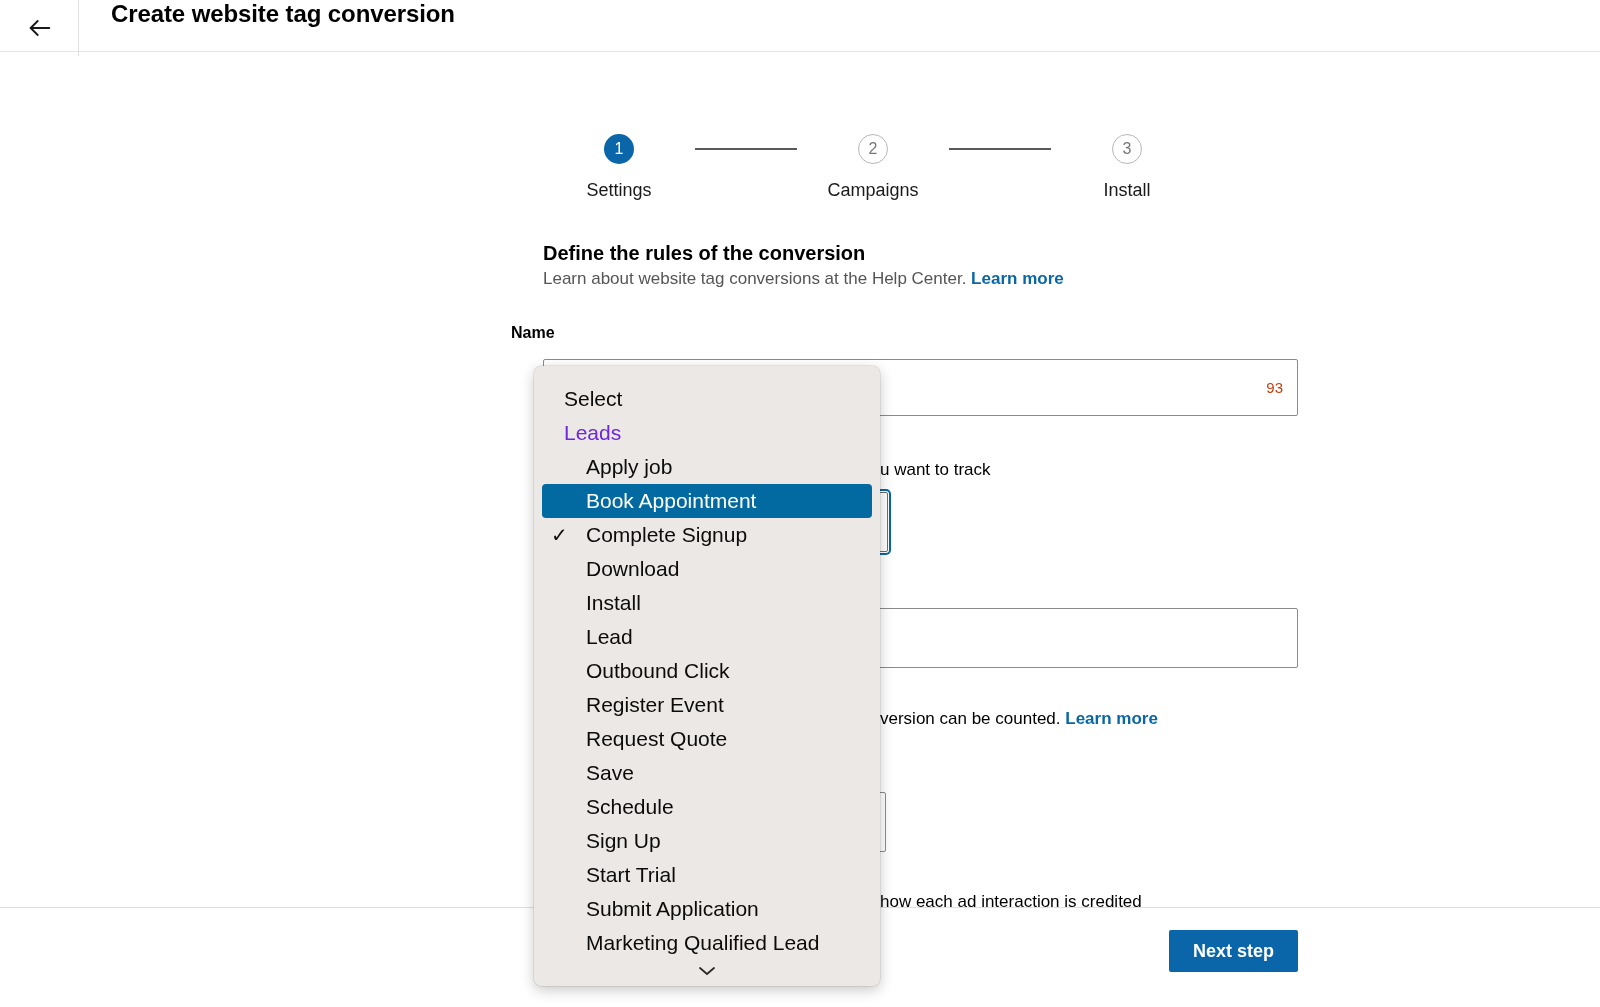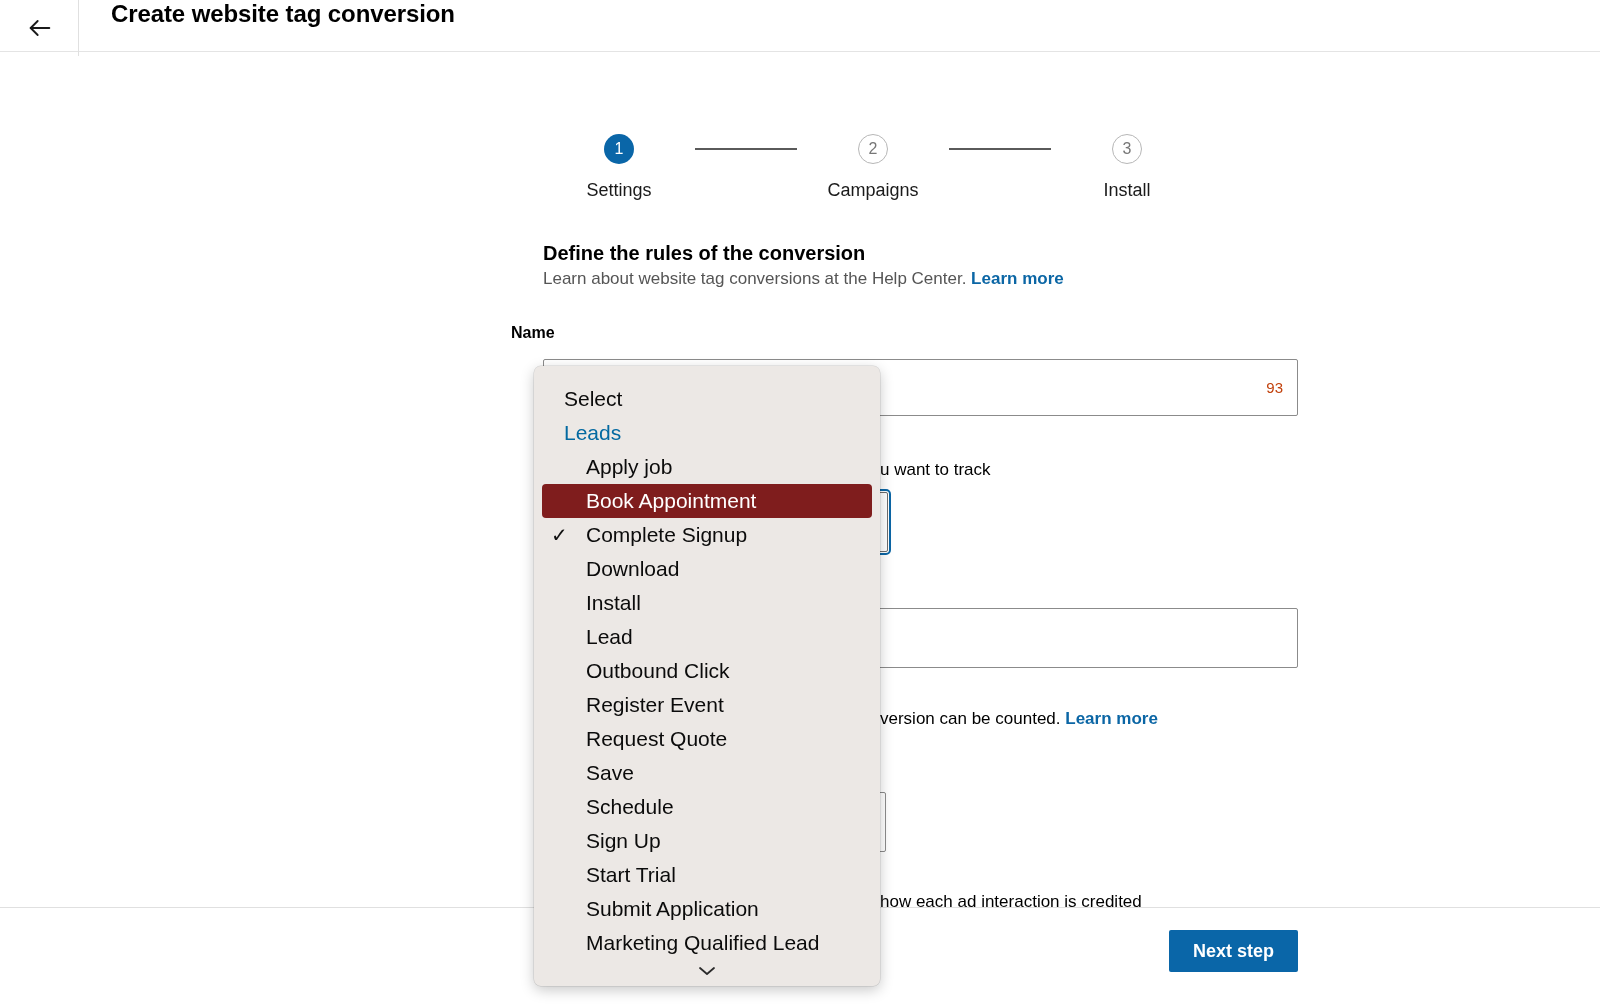--- a/index.html
+++ b/index.html
@@ -119,27 +119,27 @@
   }
   .dd-item {
     position: relative;
     height: 34px; line-height: 34px;
     font-size: 21px; color: #0b0b0b;
     white-space: nowrap; cursor: default;
   }
   .dd-item .dd-text { position: absolute; left: 52px; top: 0; }
   .dd-item.group-title .dd-text { left: 30px; }
   .dd-item.root-title .dd-text { left: 30px; }
-  .dd-item.group-title { color: #0369a1; }
+  .dd-item.group-title { color: #6d28d9; }
   .dd-item.selected-row .dd-check {
     position: absolute; left: 17px; top: 0;
     font-size: 20px; color: #111;
   }
   .dd-item.highlight {
-    background: #7f1d1d;
+    background: #0369a1;
     margin: 0 8px; border-radius: 4px;
     color: #ffffff;
   }
   .dd-item.highlight .dd-text { left: 44px; }
   .dd-scroll-arrow {
     position: absolute; left: 0; bottom: 6px; width: 100%;
     text-align: center; font-size: 16px; color: #2b2b2b;
     cursor: pointer;
   }
   .dd-scroll-arrow svg { width: 20px; height: 11px; }

